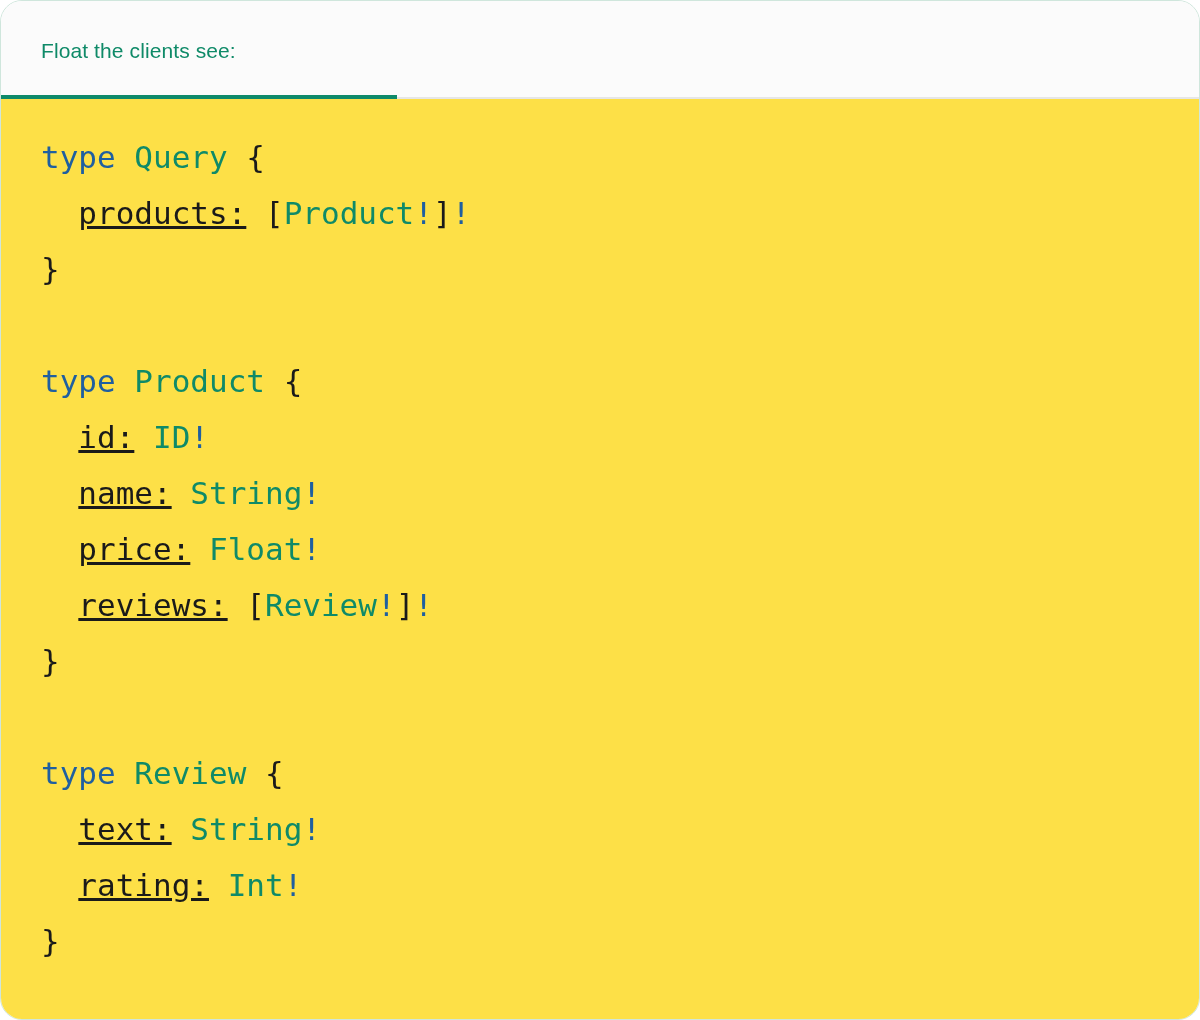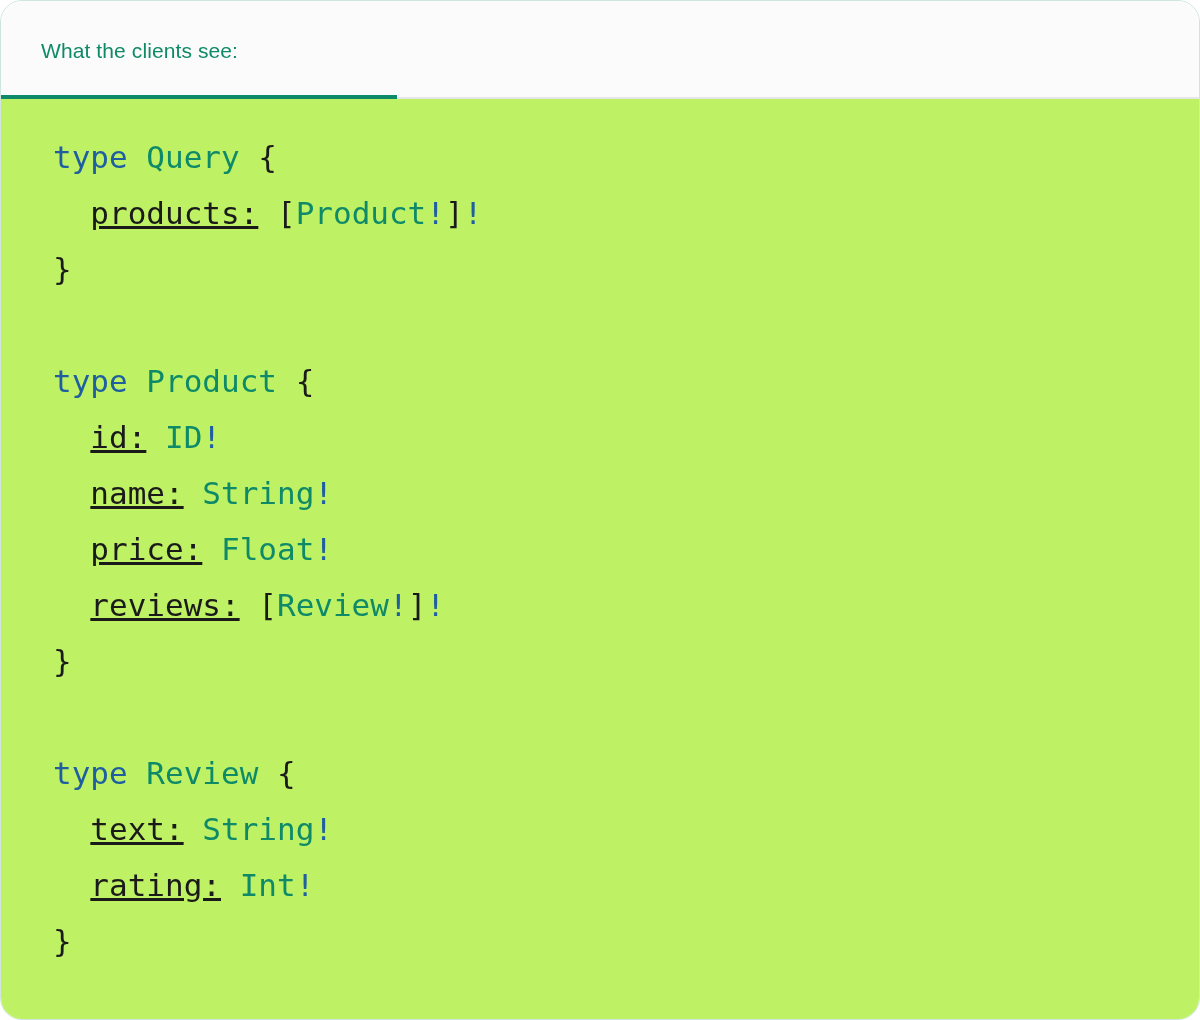--- a/index.html
+++ b/index.html
@@ -63,22 +63,22 @@
     content: "";
     position: absolute;
     left: 0; right: 0; bottom: 0;
     height: 4px;
     background: #0e8a6a;
   }
 
   
   .code-pane {
     flex: 1 1 auto;
-    background: #bef264;
-    padding: 30px 0 0 12px;
+    background: #fde047;
+    padding: 30px 0 0 0;
     overflow: auto;
   }
 
   .code {
     font-family: "DejaVu Sans Mono", monospace;
     font-size: 31px;
     line-height: 56px;
     white-space: pre;
     padding: 0 40px;
     color: #1a1a1a;
@@ -91,20 +91,20 @@
   .tok-punc { color: #1a1a1a; }          
   .tok-bang { color: #1f5fa0; }          
   .tok-field{ color: #1a1a1a; text-decoration: underline; }          
 </style>
 </head>
 <body>
 
 <div class="card">
 
   <div class="tabbar">
-    <button class="tab is-active">What the clients see:</button>
+    <button class="tab is-active">Float the clients see:</button>
   </div>
 
   <div class="code-pane">
     <div class="code" id="code-block"><div class="line"><span class="tok-kw">type</span><span class="tok-punc"> </span><span class="tok-type">Query</span><span class="tok-punc"> {</span></div><div class="line">  <span class="tok-field">products:</span><span class="tok-punc"> [</span><span class="tok-type">Product</span><span class="tok-bang">!</span><span class="tok-punc">]</span><span class="tok-bang">!</span></div><div class="line"><span class="tok-punc">}</span></div><div class="line">&nbsp;</div><div class="line"><span class="tok-kw">type</span><span class="tok-punc"> </span><span class="tok-type">Product</span><span class="tok-punc"> {</span></div><div class="line">  <span class="tok-field">id:</span><span class="tok-punc"> </span><span class="tok-type">ID</span><span class="tok-bang">!</span></div><div class="line">  <span class="tok-field">name:</span><span class="tok-punc"> </span><span class="tok-type">String</span><span class="tok-bang">!</span></div><div class="line">  <span class="tok-field">price:</span><span class="tok-punc"> </span><span class="tok-type">Float</span><span class="tok-bang">!</span></div><div class="line">  <span class="tok-field">reviews:</span><span class="tok-punc"> [</span><span class="tok-type">Review</span><span class="tok-bang">!</span><span class="tok-punc">]</span><span class="tok-bang">!</span></div><div class="line"><span class="tok-punc">}</span></div><div class="line">&nbsp;</div><div class="line"><span class="tok-kw">type</span><span class="tok-punc"> </span><span class="tok-type">Review</span><span class="tok-punc"> {</span></div><div class="line">  <span class="tok-field">text:</span><span class="tok-punc"> </span><span class="tok-type">String</span><span class="tok-bang">!</span></div><div class="line">  <span class="tok-field">rating:</span><span class="tok-punc"> </span><span class="tok-type">Int</span><span class="tok-bang">!</span></div><div class="line"><span class="tok-punc">}</span></div></div>
   </div>
 
 </div>
 
 </body></html>

